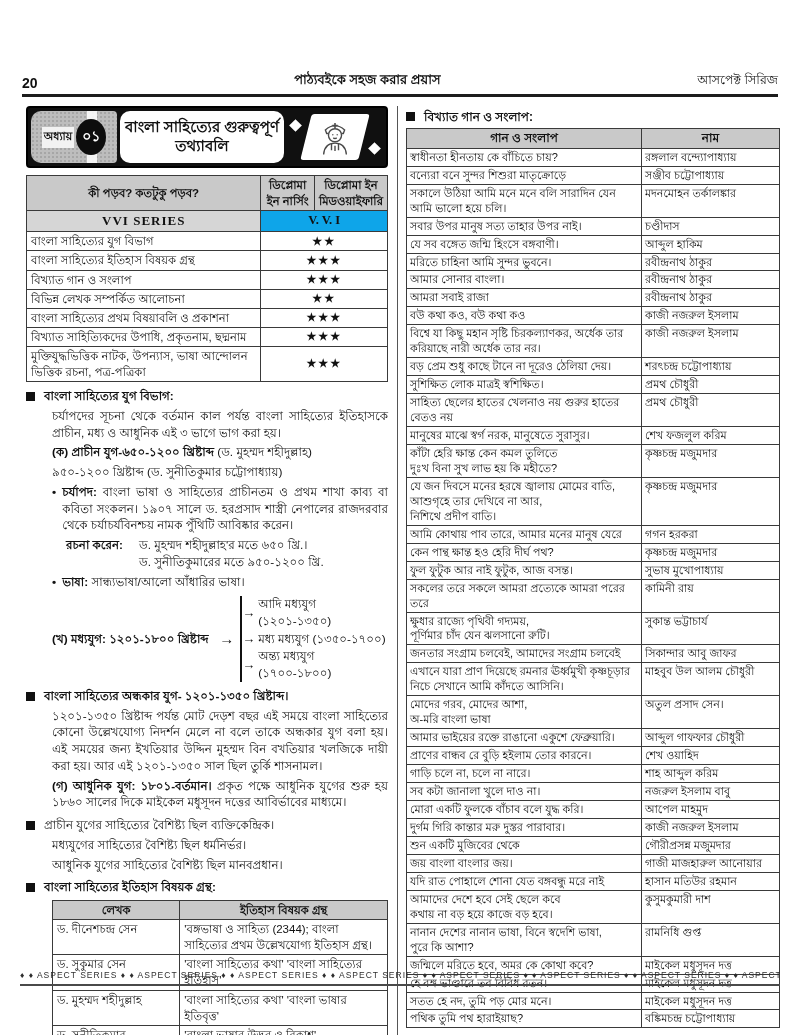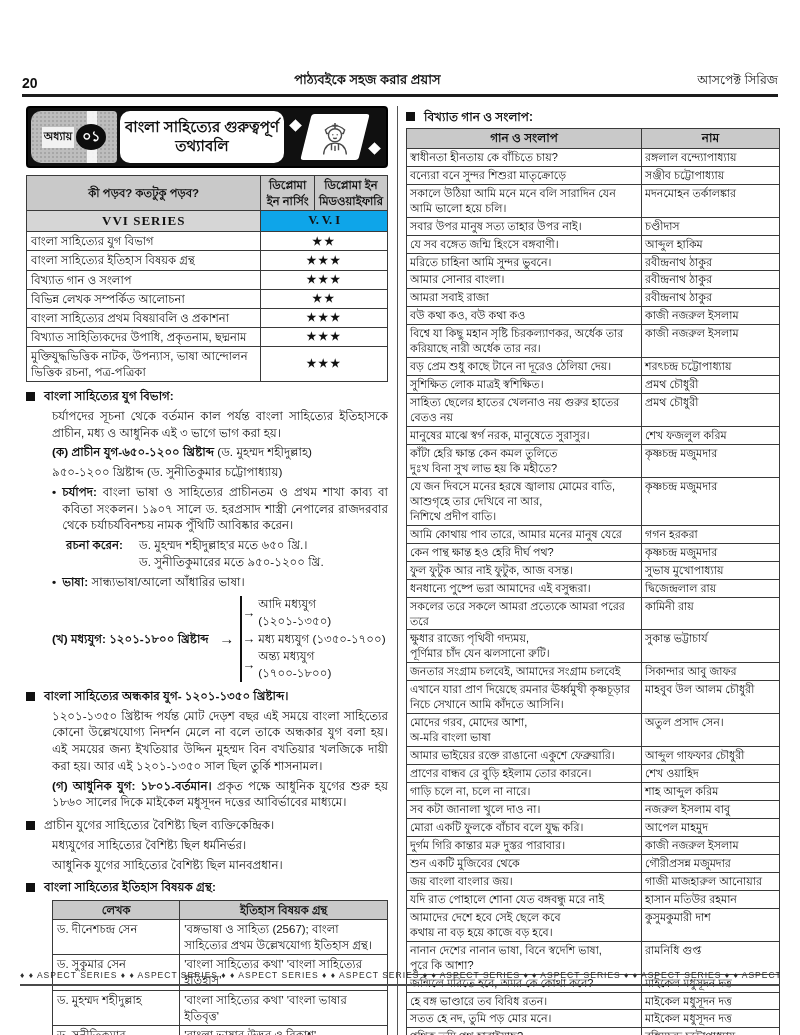--- a/index.html
+++ b/index.html
@@ -19,21 +19,21 @@
   .col-right { flex:1; padding-left:8px; }
   
   .banner { display:flex; align-items:stretch; background:#101010; border:2px solid #000;
             border-radius:4px; height:62px; overflow:hidden; padding:3px; }
   .banner-chapter { background:#bdbdbd; background-image:radial-gradient(#a6a6a6 1px, transparent 1px);
             background-size:4px 4px; border-radius:10px 4px 4px 10px; width:86px; display:flex;
             align-items:center; justify-content:center; gap:2px; position:relative; }
   .banner-chapter::after { content:""; position:absolute; left:56px; top:0; bottom:0; width:10px; background:#fff; opacity:.85; }
   .chapter-label { font-size:11px; font-weight:bold; color:#111; background:#f2f2f2; padding:1px 2px; }
   .chapter-num { position:relative; z-index:2; background:#0d0d0d; color:#fff; font-weight:bold; font-size:14px;
-            width:30px; height:26px; border-radius:50%; display:flex; align-items:center; justify-content:center; }
+            width:30px; height:36px; border-radius:50%; display:flex; align-items:center; justify-content:center; }
   .banner-title { flex:1; background:#fff; border-radius:10px; margin:0 3px; display:flex; flex-direction:column;
             align-items:center; justify-content:center; font-weight:bold; font-size:15px; line-height:1.25; text-align:center; }
   .banner-icon-area { width:96px; display:flex; align-items:center; justify-content:center; position:relative; }
   .diamond { width:9px; height:9px; background:#fff; transform:rotate(45deg); display:inline-block; }
   .d1 { position:absolute; left:4px; top:10px; }
   .d2 { position:absolute; right:4px; bottom:10px; }
   .nurse-wrap { background:#fff; transform:skewX(-14deg); padding:2px 8px; border-radius:3px; }
   .nurse-wrap svg { transform:skewX(14deg); display:block; }
   
   table { border-collapse:collapse; width:100%; }
@@ -222,21 +222,21 @@
       <table class="history-table">
         <thead>
           <tr>
             <th>লেখক</th>
             <th>ইতিহাস বিষয়ক গ্রন্থ</th>
           </tr>
         </thead>
         <tbody>
             <tr>
               <td>ড. দীনেশচন্দ্র সেন</td>
-              <td>'বঙ্গভাষা ও সাহিত্য (2567); বাংলা সাহিত্যের প্রথম উল্লেখযোগ্য ইতিহাস গ্রন্থ।</td>
+              <td>'বঙ্গভাষা ও সাহিত্য (2344); বাংলা সাহিত্যের প্রথম উল্লেখযোগ্য ইতিহাস গ্রন্থ।</td>
             </tr>
             <tr>
               <td>ড. সুকুমার সেন</td>
               <td>'বাংলা সাহিত্যের কথা' 'বাংলা সাহিত্যের ইতিহাস'</td>
             </tr>
             <tr>
               <td>ড. মুহম্মদ শহীদুল্লাহ</td>
               <td>'বাংলা সাহিত্যের কথা' 'বাংলা ভাষার ইতিবৃত্ত'</td>
             </tr>
             <tr>
@@ -337,24 +337,20 @@
             </tr>
             <tr>
               <td class="quote-cell">কেন পান্থ ক্ষান্ত হও হেরি দীর্ঘ পথ?</td>
               <td>কৃষ্ণচন্দ্র মজুমদার</td>
             </tr>
             <tr>
               <td class="quote-cell">ফুল ফুটুক আর নাই ফুটুক, আজ বসন্ত।</td>
               <td>সুভাষ মুখোপাধ্যায়</td>
             </tr>
             <tr>
-              <td class="quote-cell">ধনধান্যে পুষ্পে ভরা আমাদের এই বসুন্ধরা।</td>
-              <td>দ্বিজেন্দ্রলাল রায়</td>
-            </tr>
-            <tr>
               <td class="quote-cell">সকলের তরে সকলে আমরা প্রত্যেকে আমরা পরের তরে</td>
               <td>কামিনী রায়</td>
             </tr>
             <tr>
               <td class="quote-cell">ক্ষুধার রাজ্যে পৃথিবী গদ্যময়,
 পূর্ণিমার চাঁদ যেন ঝলসানো রুটি।</td>
               <td>সুকান্ত ভট্টাচার্য</td>
             </tr>
             <tr>
               <td class="quote-cell">জনতার সংগ্রাম চলবেই, আমাদের সংগ্রাম চলবেই</td>

